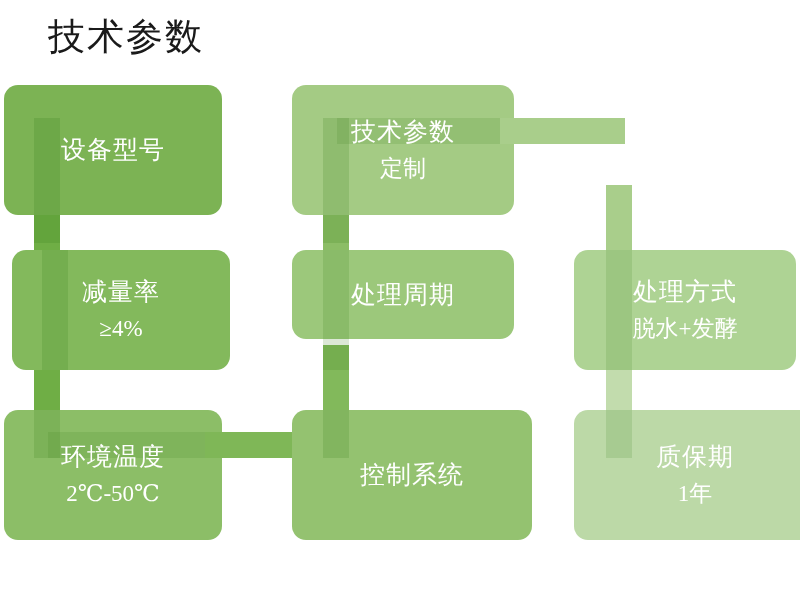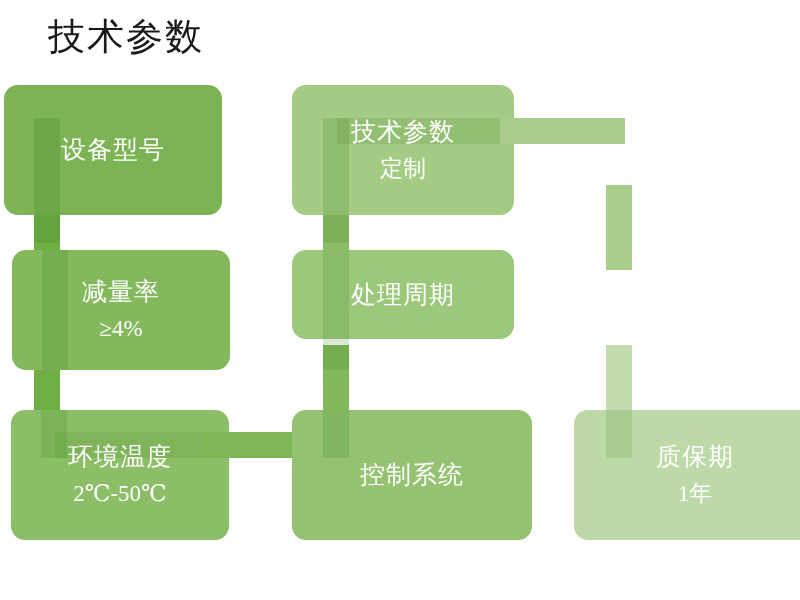--- a/index.html
+++ b/index.html
@@ -129,22 +129,29 @@
     </div>
   </div>
 
   <div class="card" style="left:292px; top:250px; width:222px; height:89px; background:#9CC87B;">
     <div class="bracket" style="left:31px; top:0px; width:26px; height:120px; background:rgba(60,130,30,0.18);"></div>
     <div class="card-inner">
       <div class="card-title">处理周期</div>
     </div>
   </div>
 
+  <div class="card" style="left:574px; top:250px; width:222px; height:120px; background:#AED394;">
+    <div class="bracket" style="left:32px; top:0px; width:26px; height:120px; background:rgba(60,130,30,0.16);"></div>
+    <div class="card-inner">
+      <div class="card-title">处理方式</div>
+      <div class="card-value">脱水+发酵</div>
+    </div>
+  </div>
 
-  <div class="card" style="left:4px; top:410px; width:218px; height:130px; background:#8CBE67;margin-left:7px;">
+  <div class="card" style="left:4px; top:410px; width:218px; height:130px; background:#8CBE67;">
     <div class="bracket" style="left:30px; top:0px; width:26px; height:48px; background:rgba(60,130,30,0.20);"></div>
     <div class="bracket" style="left:44px; top:22px; width:235px; height:26px; background:rgba(60,130,30,0.16);"></div>
     <div class="card-inner">
       <div class="card-title">环境温度</div>
       <div class="card-value">2℃-50℃</div>
     </div>
   </div>
 
   <div class="conn conn-h" style="left:205px; top:432px; width:130px; background:#7FB757;"></div>
 

